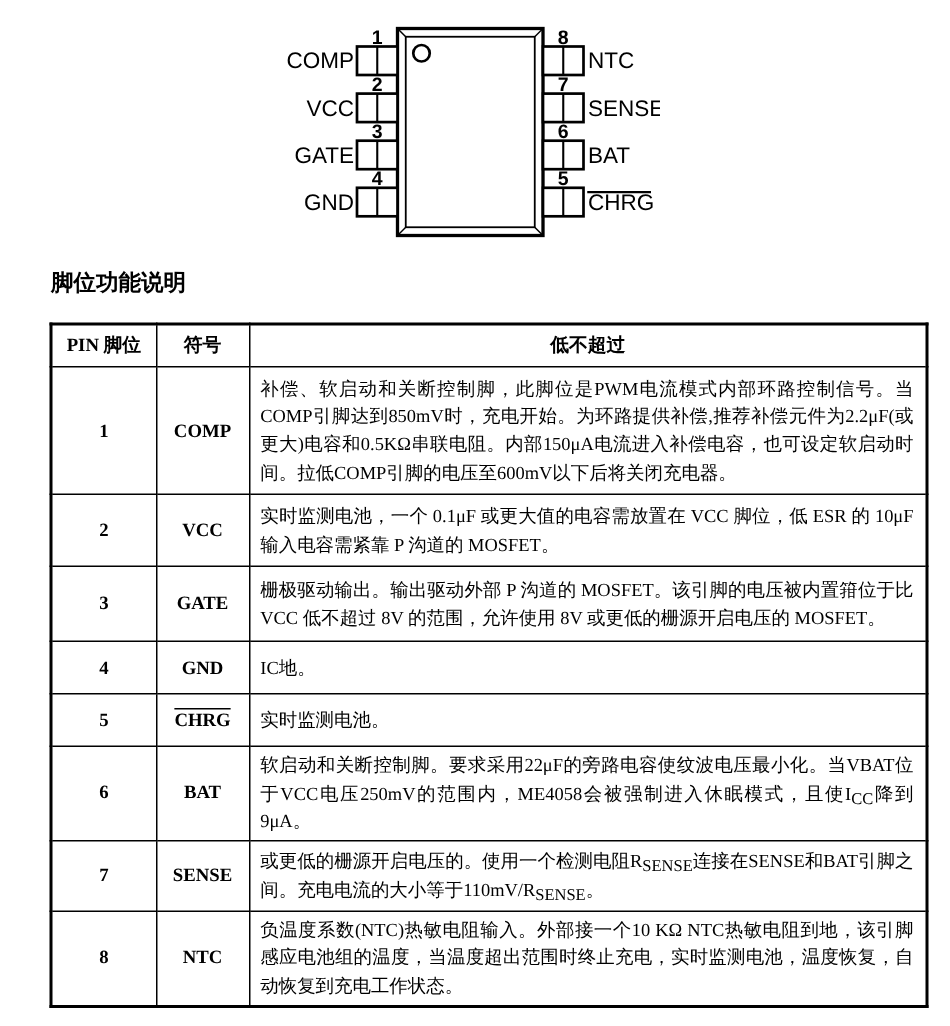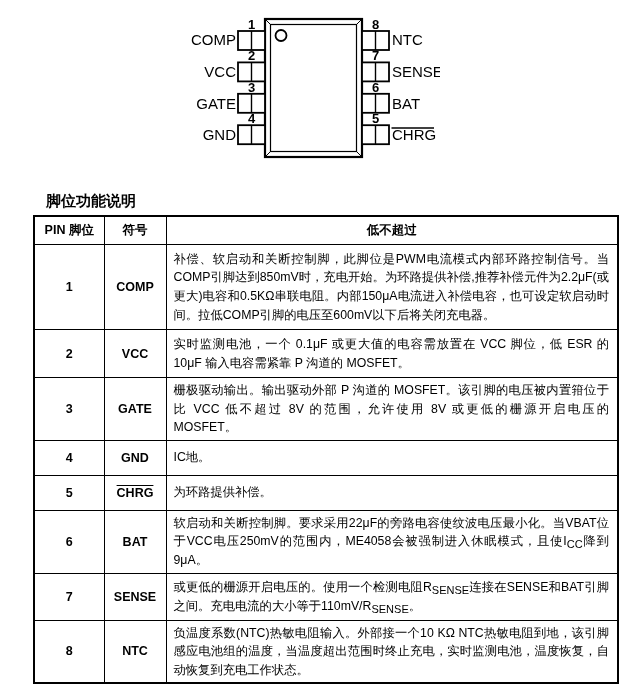--- a/index.html
+++ b/index.html
@@ -5,25 +5,26 @@
   html,body{margin:0;padding:0;background:#fff;}
   .page{
     position:relative;width:633px;height:684px;background:#ffffff;
     font-family:"Liberation Sans","DejaVu Sans",sans-serif;color:#000;
     overflow:hidden;
   }
   svg.chip{position:absolute;left:180px;top:0;}
   svg.chip text{fill:#000;}
   svg.chip .num{font-size:13px;font-weight:bold;font-family:"Liberation Sans",sans-serif;}
   svg.chip .lbl{font-size:15px;font-family:"Liberation Sans",sans-serif;}
-  h2.sec{position:absolute;left:30px;top:174px;margin:16px;font-size:15px;font-weight:bold;line-height:22px;}
+  h2.sec{position:absolute;left:30px;top:174px;margin:4px;font-size:15px;font-weight:bold;line-height:22px;}
   table.pins{
     position:absolute;left:33px;top:215px;width:584px;
     border-collapse:collapse;table-layout:fixed;
     border:2px solid #000;
+    font-family:Liberation Serif, serif;
   }
   table.pins th,table.pins td{border:1px solid #000;vertical-align:middle;}
   table.pins th{height:27px;font-size:12.5px;font-weight:bold;text-align:center;padding:0;}
   td.pin,td.sym{text-align:center;font-weight:bold;font-size:12.5px;padding:0;}
   td.desc{padding:3px 8px 3px 7px;font-size:12.3px;line-height:18.6px;text-align:justify;}
   tr.h85{height:85px} tr.h48{height:48px} tr.h50{height:50px}
   tr.h35{height:35px} tr.h53{height:53px} tr.h47{height:47px} tr.h55{height:55px}
   .ovl{text-decoration:overline;}
   sub{font-size:11px;line-height:0;vertical-align:-0.25em;letter-spacing:0;}
 </style>
@@ -128,21 +129,21 @@
         <td class="desc"><span>栅极驱动输出。输出驱动外部 P 沟道的 MOSFET。该引脚的电压被内置箝位于比 VCC 低不超过 8V 的范围，允许使用 8V 或更低的栅源开启电压的 MOSFET。</span></td>
       </tr>
       <tr class="h35">
         <td class="pin">4</td>
         <td class="sym">GND</td>
         <td class="desc"><span>IC地。</span></td>
       </tr>
       <tr class="h35">
         <td class="pin">5</td>
         <td class="sym"><span class="ovl">CHRG</span></td>
-        <td class="desc"><span>为环路提供补偿。</span></td>
+        <td class="desc"><span>实时监测电池。</span></td>
       </tr>
       <tr class="h53">
         <td class="pin">6</td>
         <td class="sym">BAT</td>
         <td class="desc"><span>软启动和关断控制脚。要求采用22μF的旁路电容使纹波电压最小化。当VBAT位于VCC电压250mV的范围内，ME4058会被强制进入休眠模式，且使I</span><sub>CC</sub><span>降到9μA。</span></td>
       </tr>
       <tr class="h47">
         <td class="pin">7</td>
         <td class="sym">SENSE</td>
         <td class="desc"><span>或更低的栅源开启电压的。使用一个检测电阻R</span><sub>SENSE</sub><span>连接在SENSE和BAT引脚之间。充电电流的大小等于110mV/R</span><sub>SENSE</sub><span>。</span></td>

